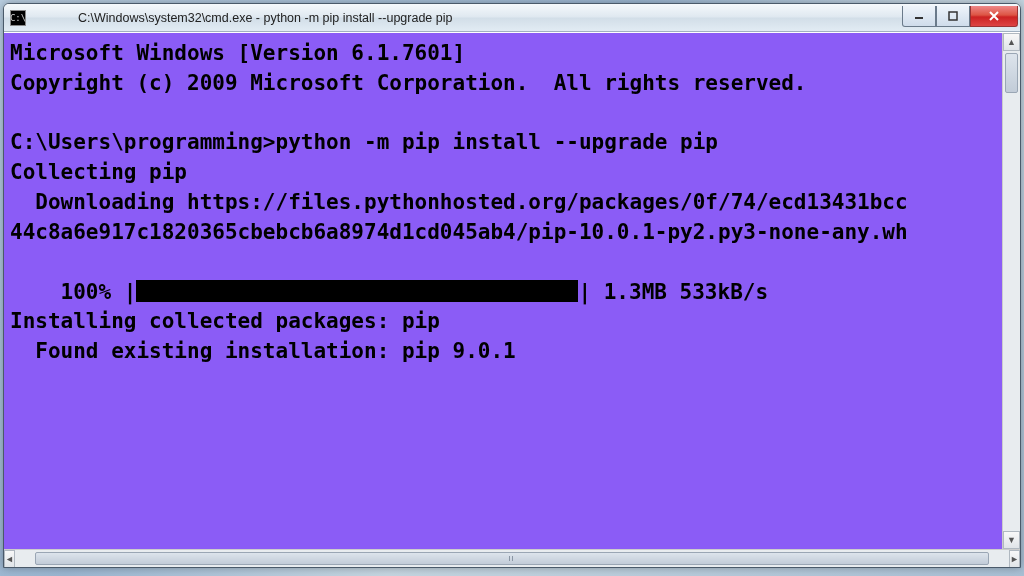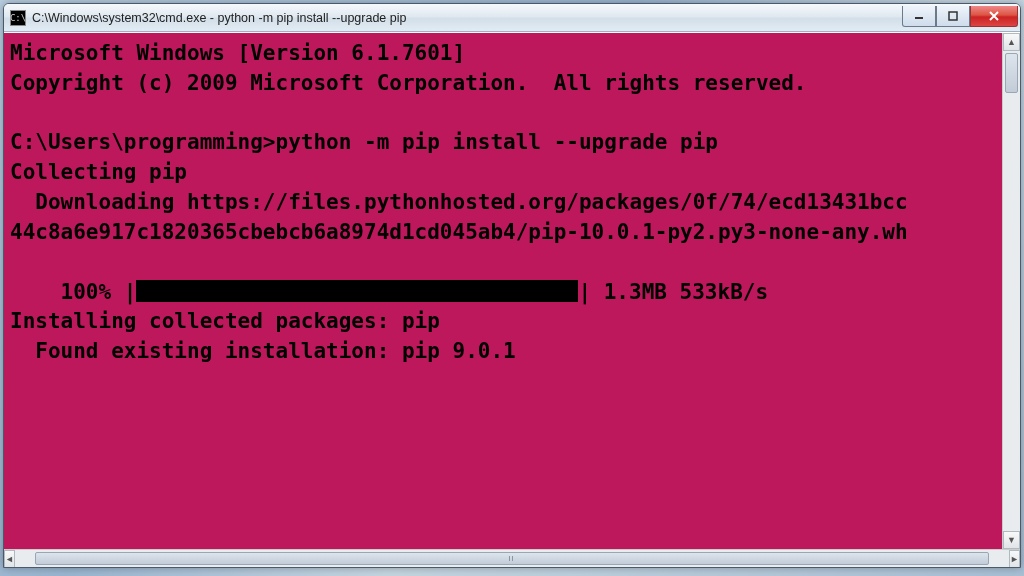--- a/index.html
+++ b/index.html
@@ -41,20 +41,21 @@
     display: flex;
     align-items: center;
     justify-content: center;
     font-family: Consolas, monospace;
   }
   .title-text {
     font-size: 12.5px;
     color: #222;
     flex: 0 1 auto;
     white-space: nowrap;
+    margin-left: 46px;
   }
   .spacer { flex: 1; }
   .win-controls {
     display: flex;
     gap: 0;
     margin-right: -2px;
     margin-top: -3px;
   }
   .win-btn {
     width: 34px; height: 21px;
@@ -83,21 +84,21 @@
     flex-direction: column;
     border-top: 1px solid #fff;
   }
   .console-wrap {
     flex: 1;
     display: flex;
     overflow: hidden;
   }
   .console {
     flex: 1;
-    background: #be185d;
+    background: #8b5cf6;
     padding: 6px 0 4px 6px;
     font-family: Consolas, "Lucida Console", monospace;
     font-size: 21px;
     font-weight: bold;
     color: #000;
     line-height: 1.42;
     white-space: pre;
     overflow: hidden;
   }
   .vscroll {

